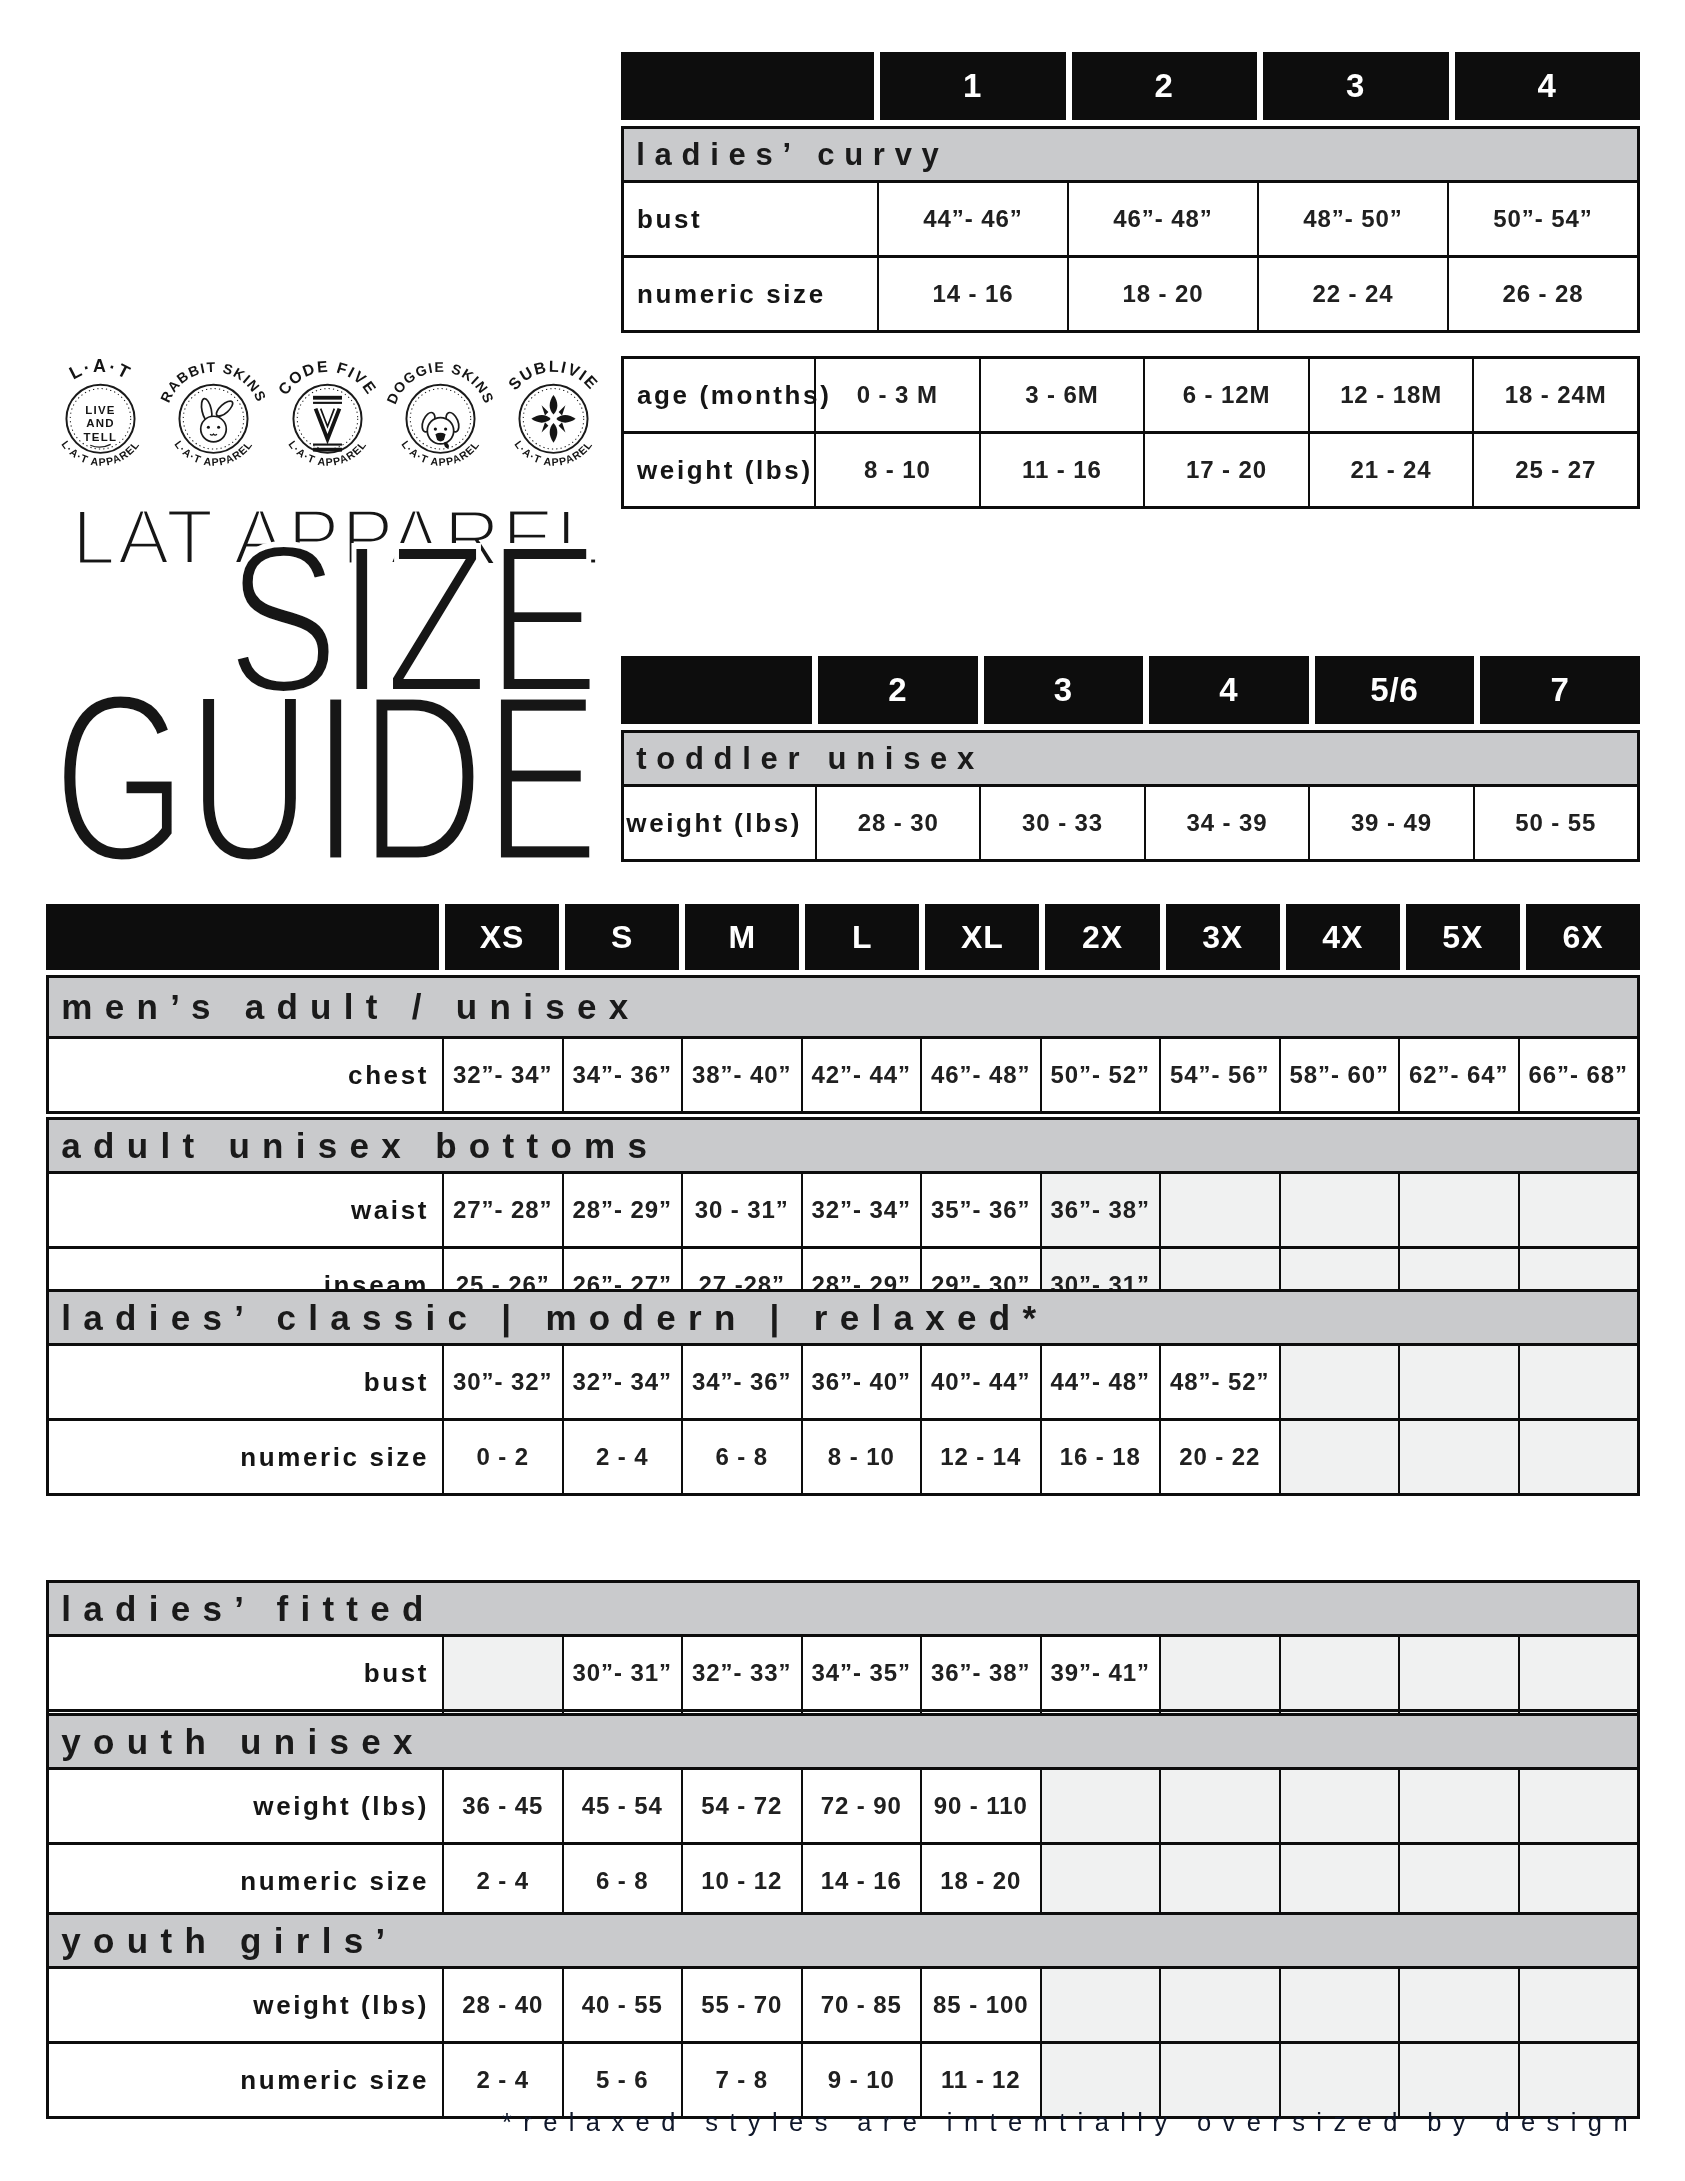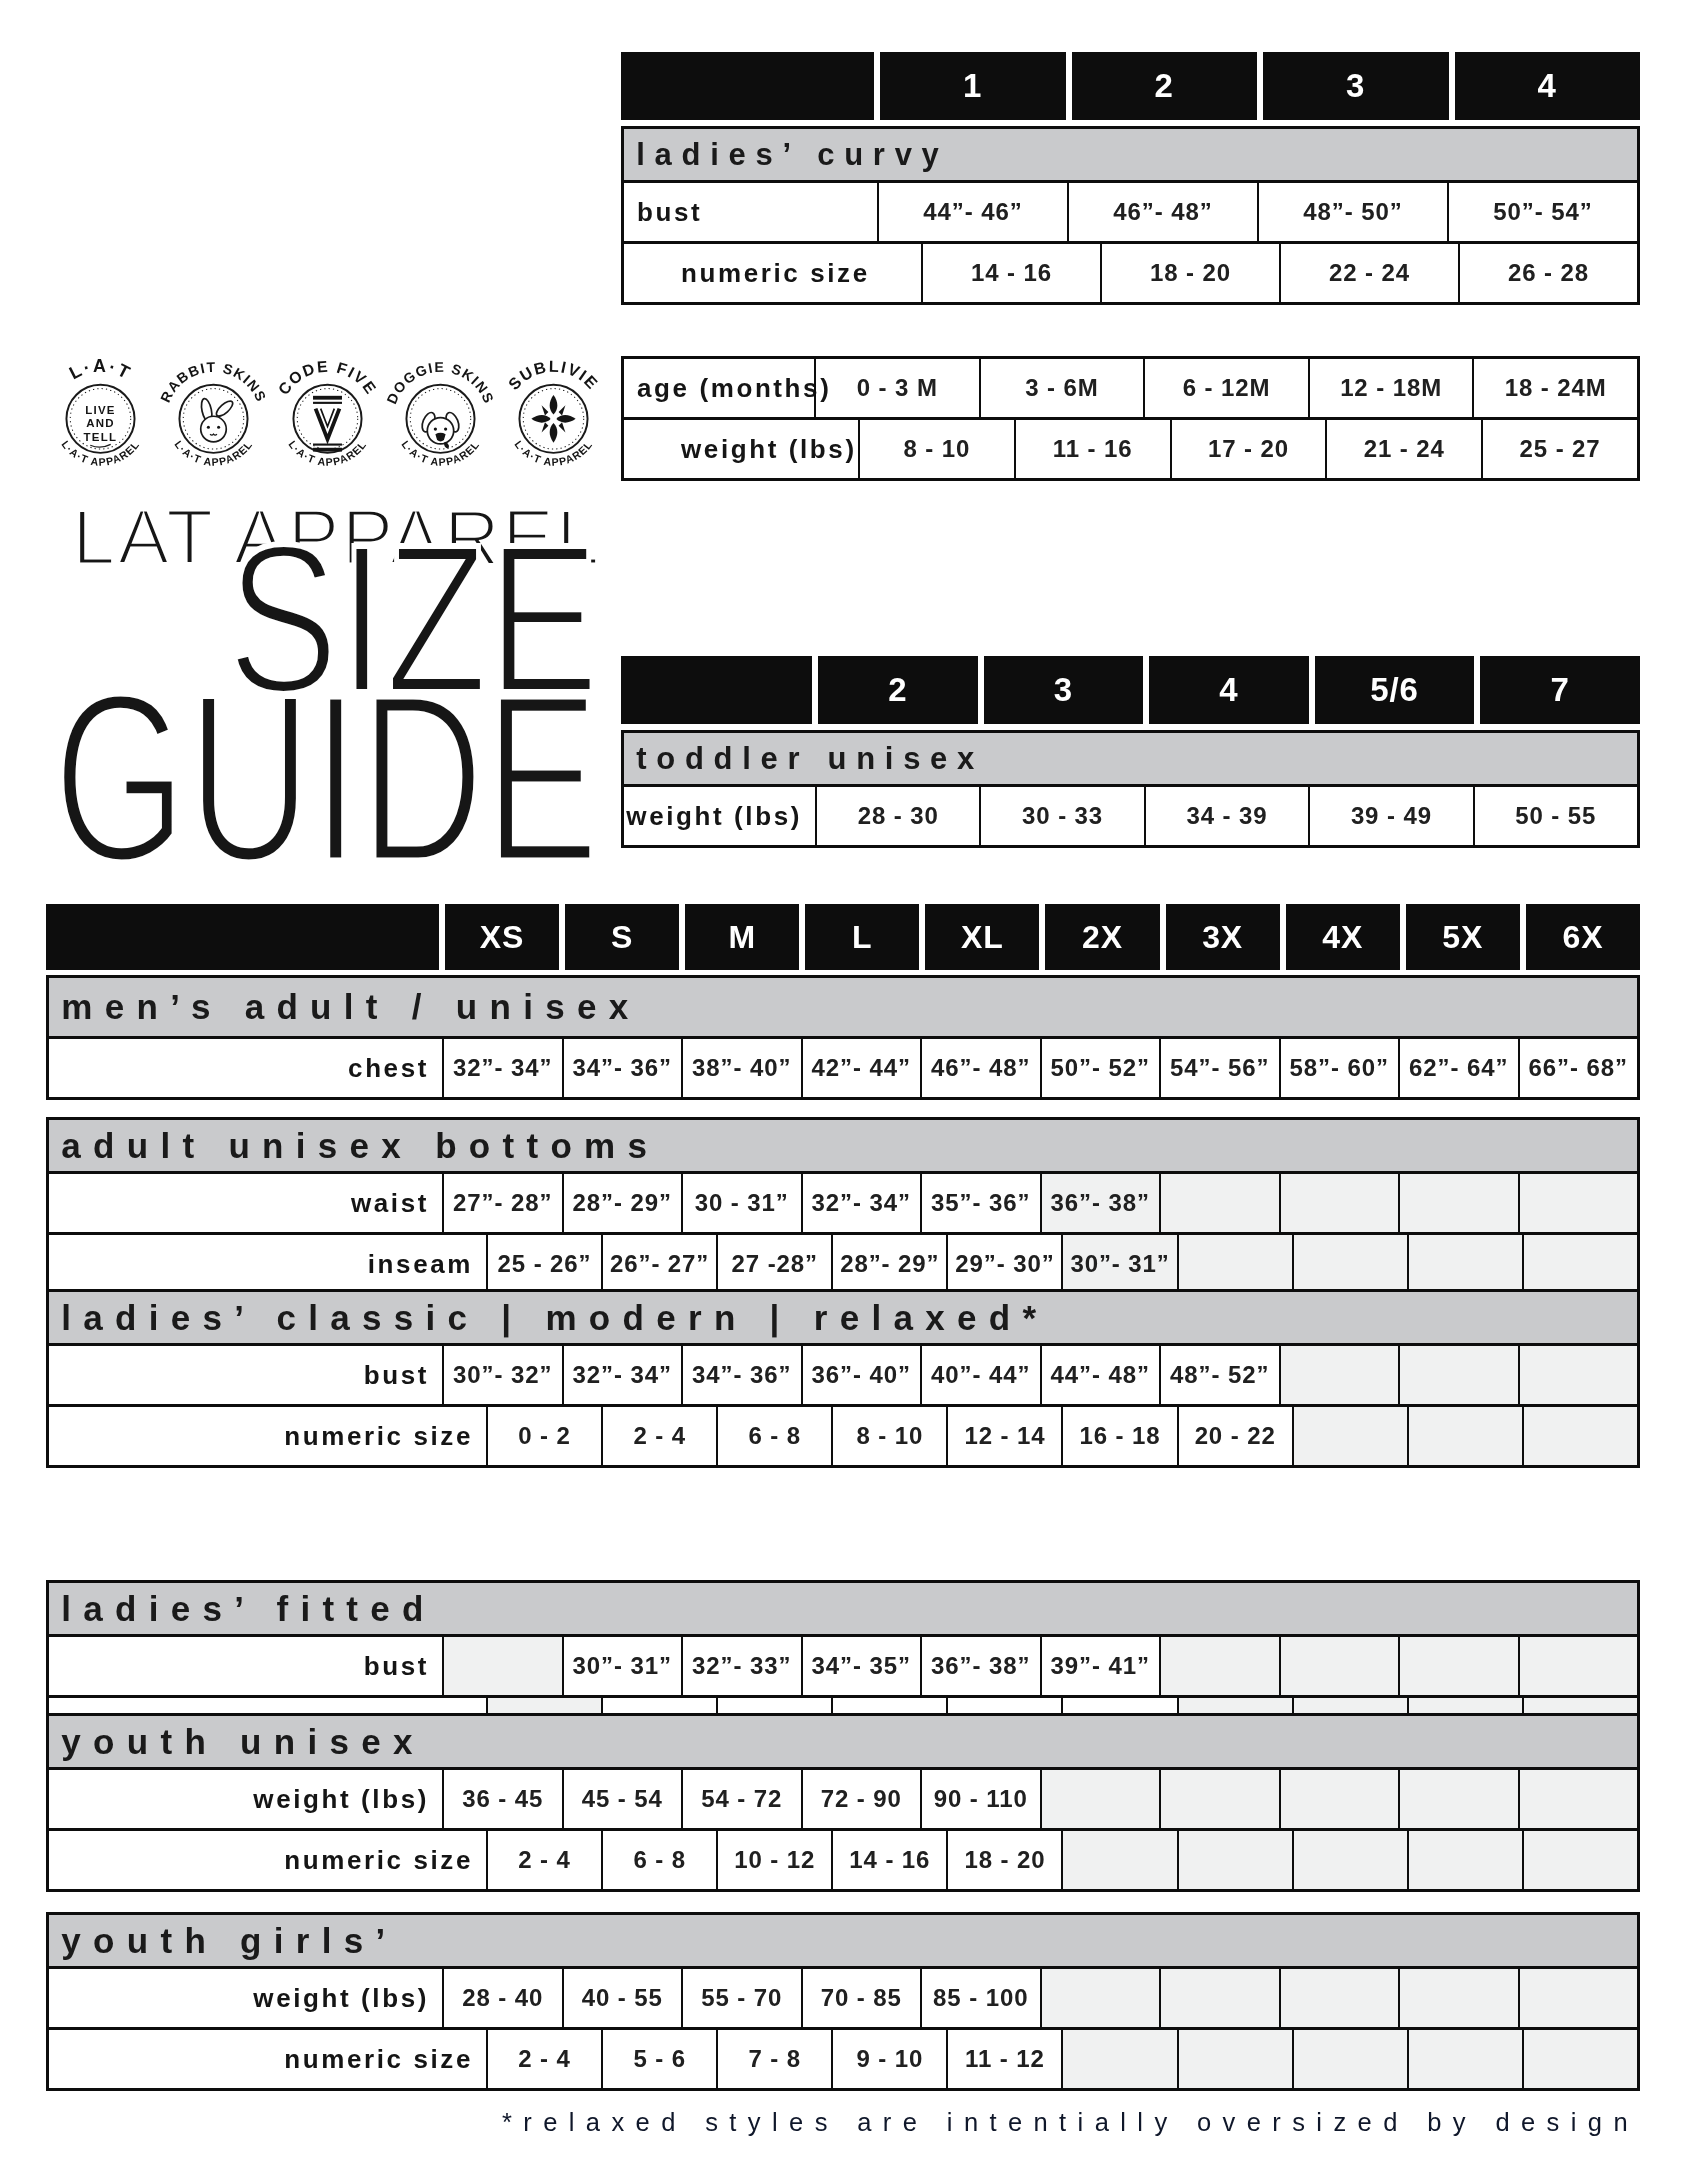--- a/index.html
+++ b/index.html
@@ -24,22 +24,22 @@
   }
   .big .hdr-cell { font-size:32px; }
   .tbody { border:3.5px solid var(--black); background:#ffffff; }
   .band {
     height:var(--bandh,51px); background:var(--band);
     border-bottom:3.5px solid var(--black);
     display:flex; align-items:center; padding-left:12.3px;
   }
   .band span { font-weight:700; font-size:31px; letter-spacing:9.7px; color:#1a1a1a; white-space:nowrap; }
   .big .band span { font-size:35px; letter-spacing:12.3px; }
-  .row { display:grid; grid-template-columns:var(--label) repeat(var(--cols),1fr); height:58px; }
-  .row + .row { border-top:3.5px solid var(--black);padding-left:44px; }
+  .row { display:grid; grid-template-columns:var(--label) repeat(var(--cols),1fr); height:72px; }
+  .row + .row { border-top:3.5px solid var(--black); }
   .rlabel {
     display:flex; align-items:center; padding:0 13px;
     font-weight:700; font-size:26px; letter-spacing:2.6px; color:#151515; white-space:nowrap;
   }
   .rlabel.right { justify-content:flex-end; }
   .cell {
     border-left:2.6px solid var(--black);
     display:flex; align-items:center; justify-content:center;
     font-weight:600; font-size:24px; color:#202020; letter-spacing:0.9px; white-space:nowrap;
   }

